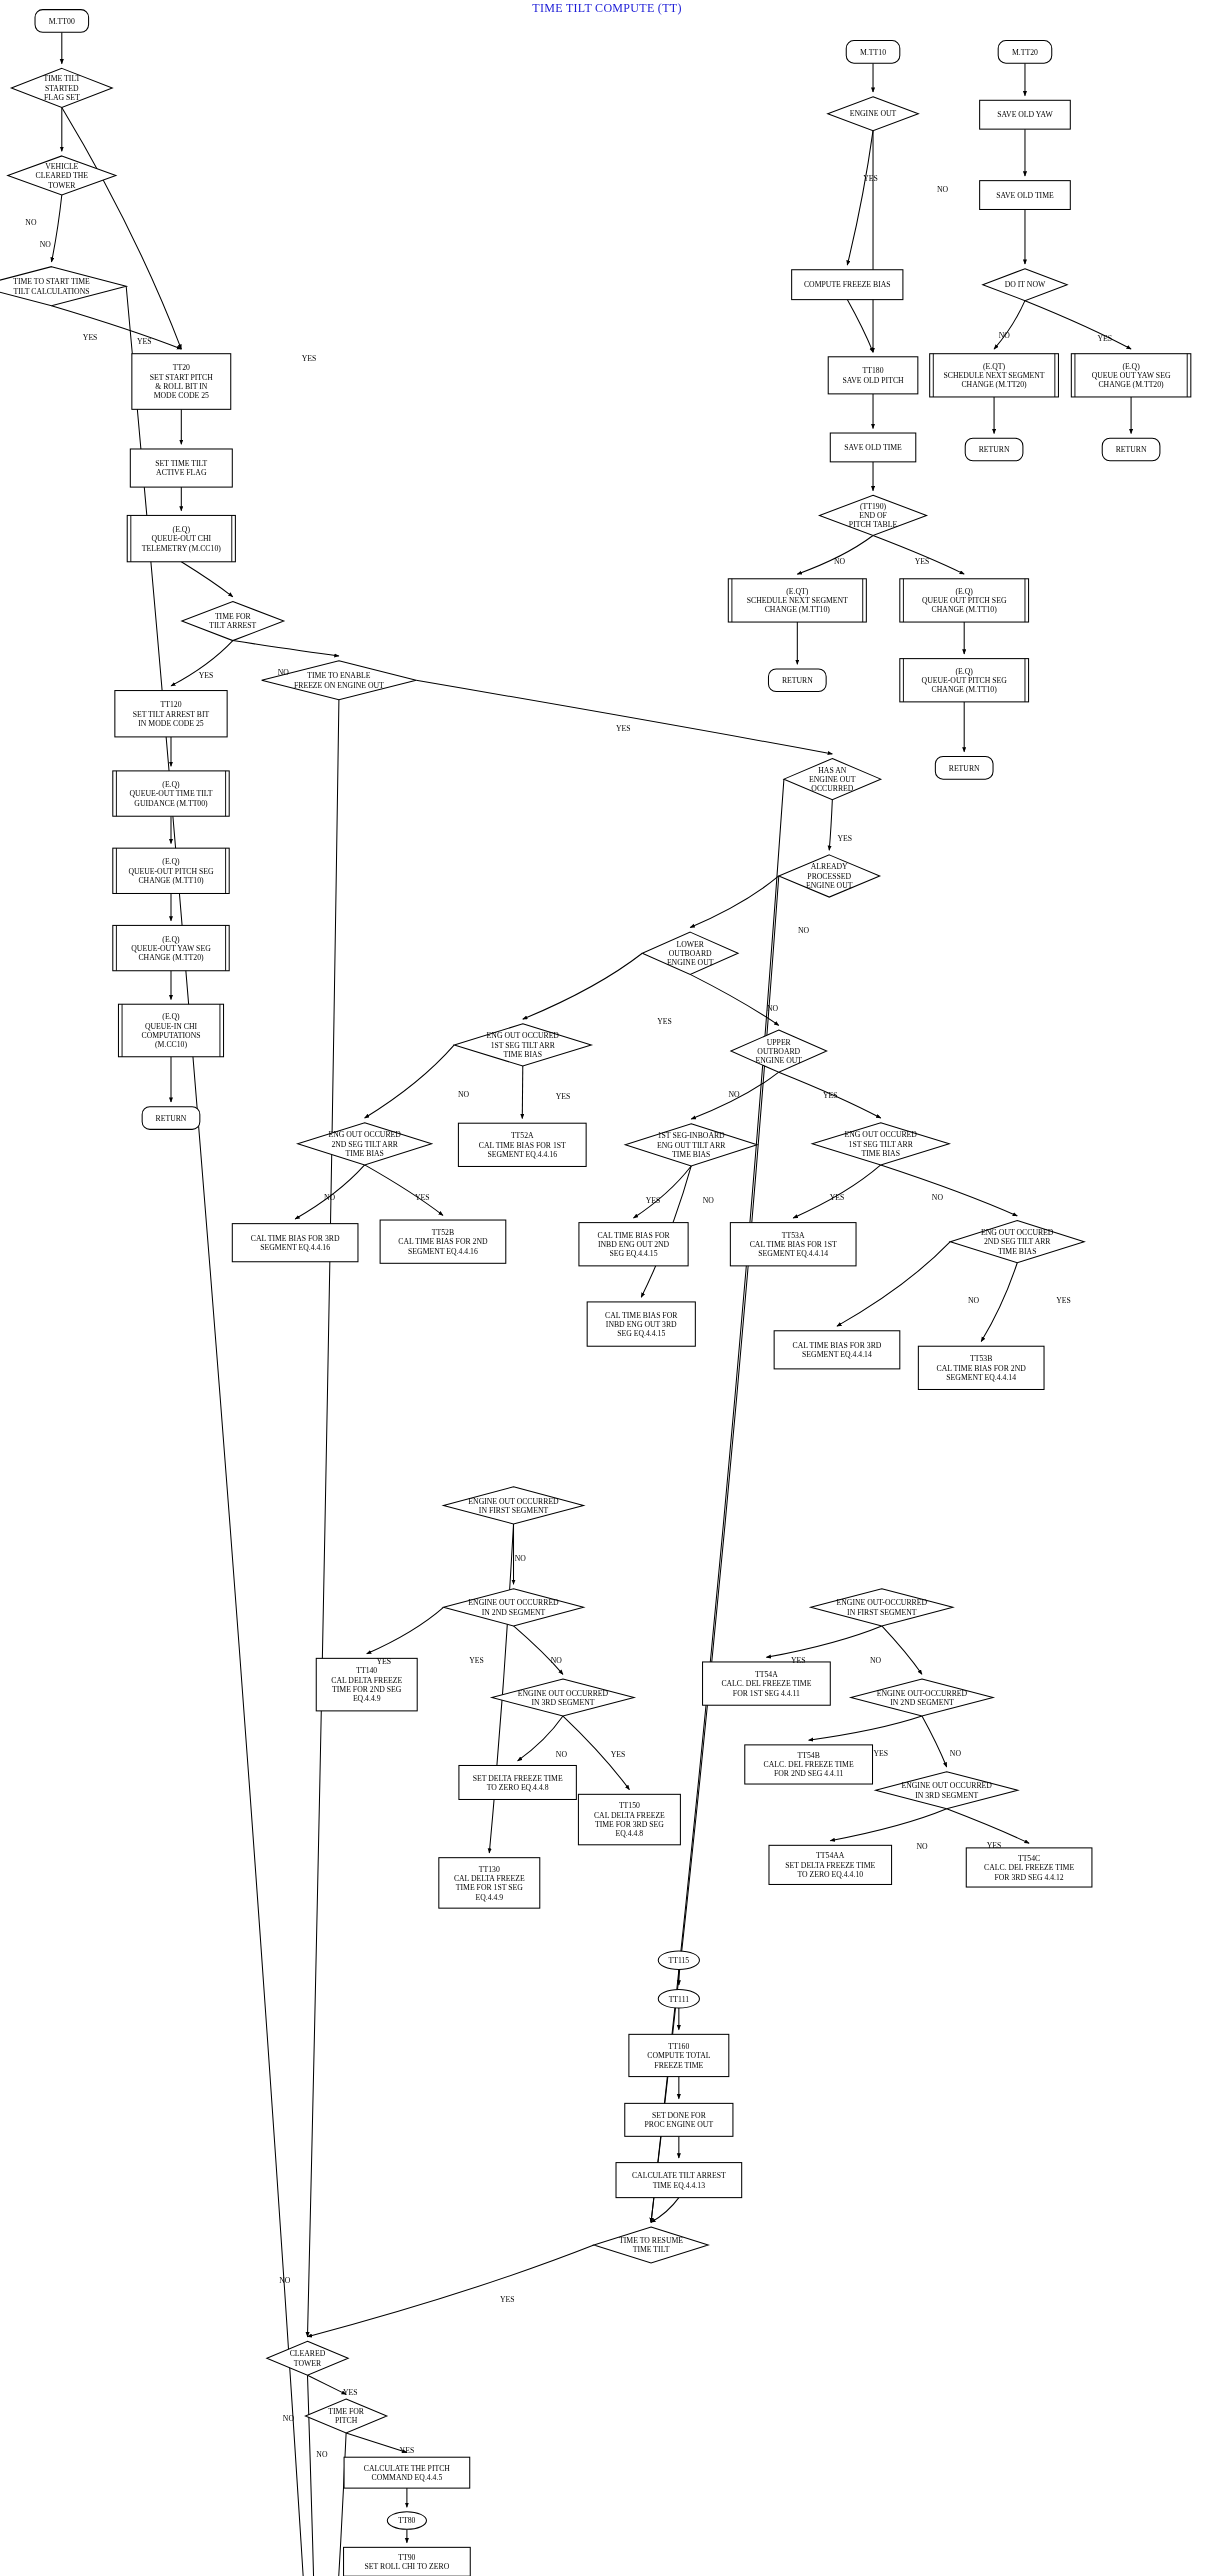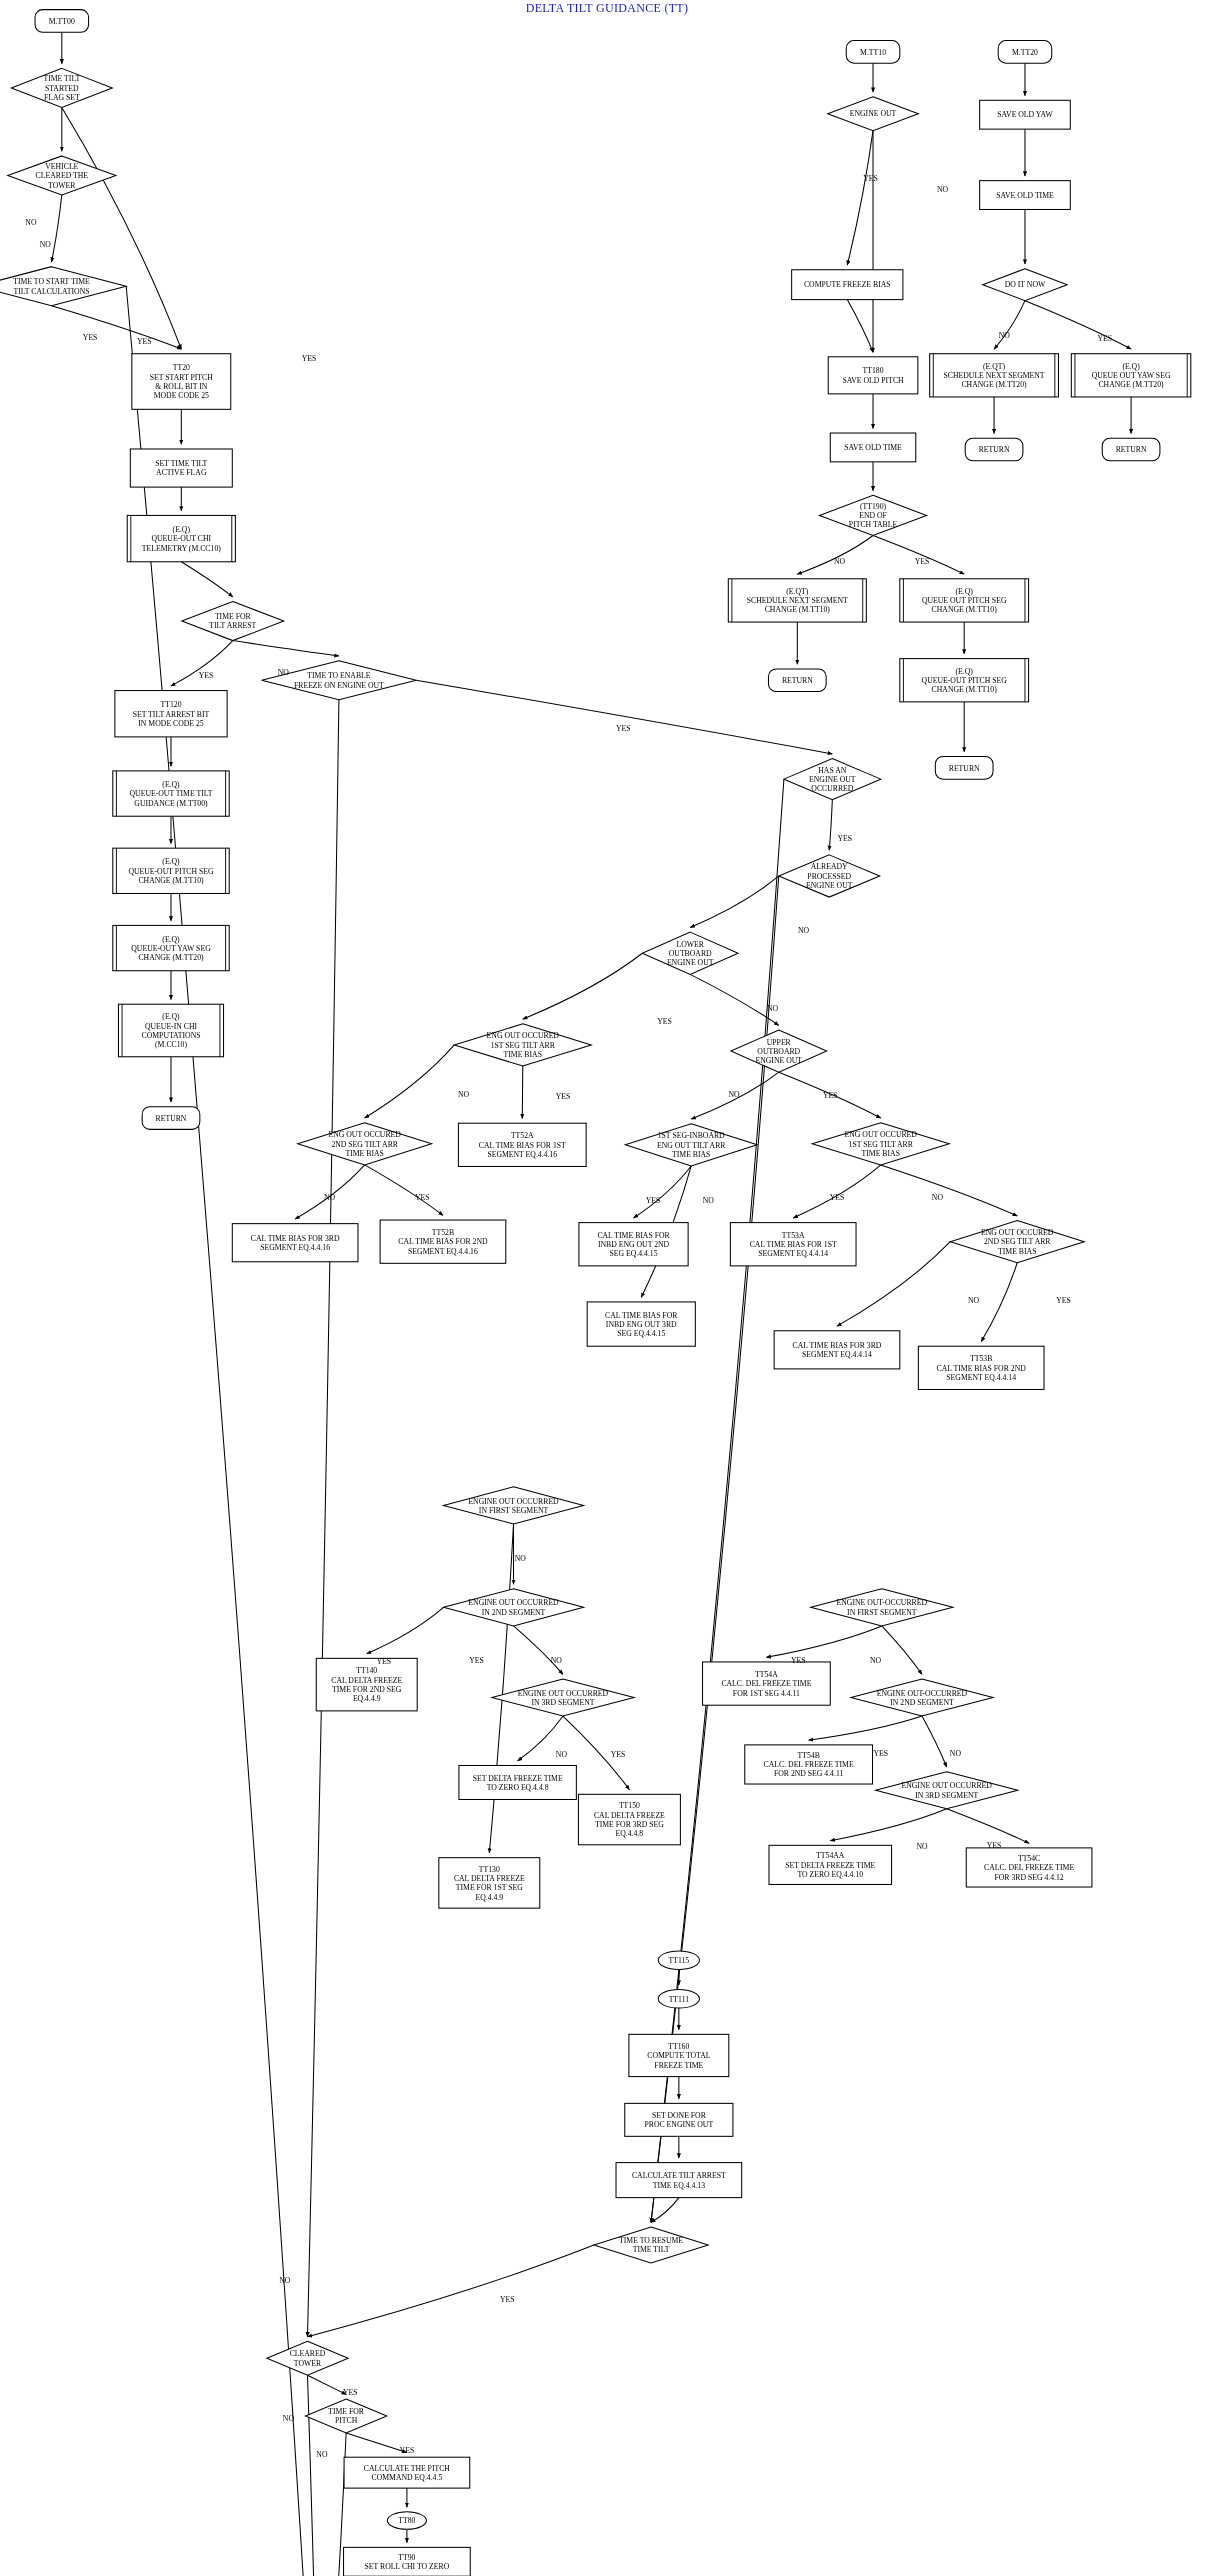--- a/index.html
+++ b/index.html
@@ -14,21 +14,21 @@
   svg{position:absolute;top:0;left:0;}
   .nd text{font-family:"Liberation Serif", serif;fill:#000;text-anchor:middle;}
   .shape{fill:#fff;stroke:#000;stroke-width:2.0;}
   .edge{fill:none;stroke:#000;stroke-width:2.0;}
   .elab{font-family:"Liberation Serif", serif;fill:#000;font-size:15px;text-anchor:middle;}
 </style>
 </head>
 <body>
 
 <div id="page">
-  <div id="title" style="color: rgb(26, 26, 214);">DELTA TILT GUIDANCE (TT)</div>
+  <div id="title" style="color: rgb(26, 26, 214);">TIME TILT COMPUTE (TT)</div>
   <svg id="fc" width="1214" height="3344" viewBox="0 0 2357 6491">
     <defs>
       <marker id="ah" markerWidth="12" markerHeight="12" refX="9" refY="4" orient="auto" markerUnits="userSpaceOnUse">
         <path d="M0,0 L10,4 L0,8 z" fill="#000"></path>
       </marker>
     </defs>
     <g id="edges-layer">
         <path d="M120,62 L120,123" class="edge" marker-end="url(#ah)"></path>
         <path d="M120,208 L120,293" class="edge" marker-end="url(#ah)"></path>
         <path d="M120,208 Q263.84,447 352,677" class="edge" marker-end="url(#ah)"></path>

